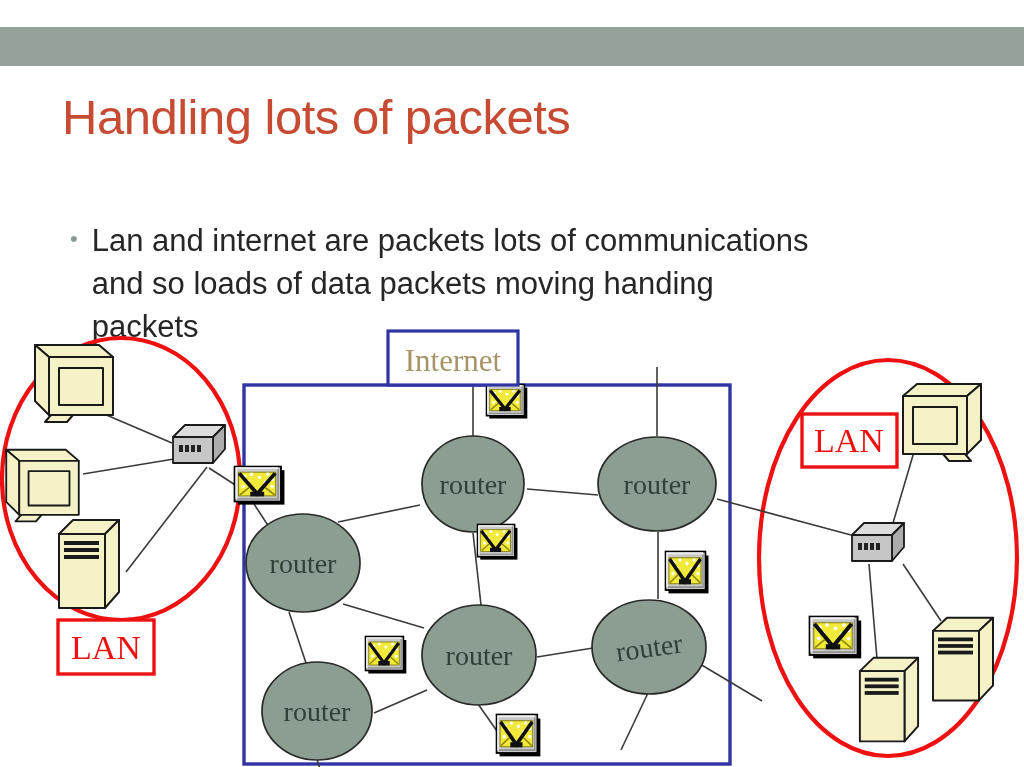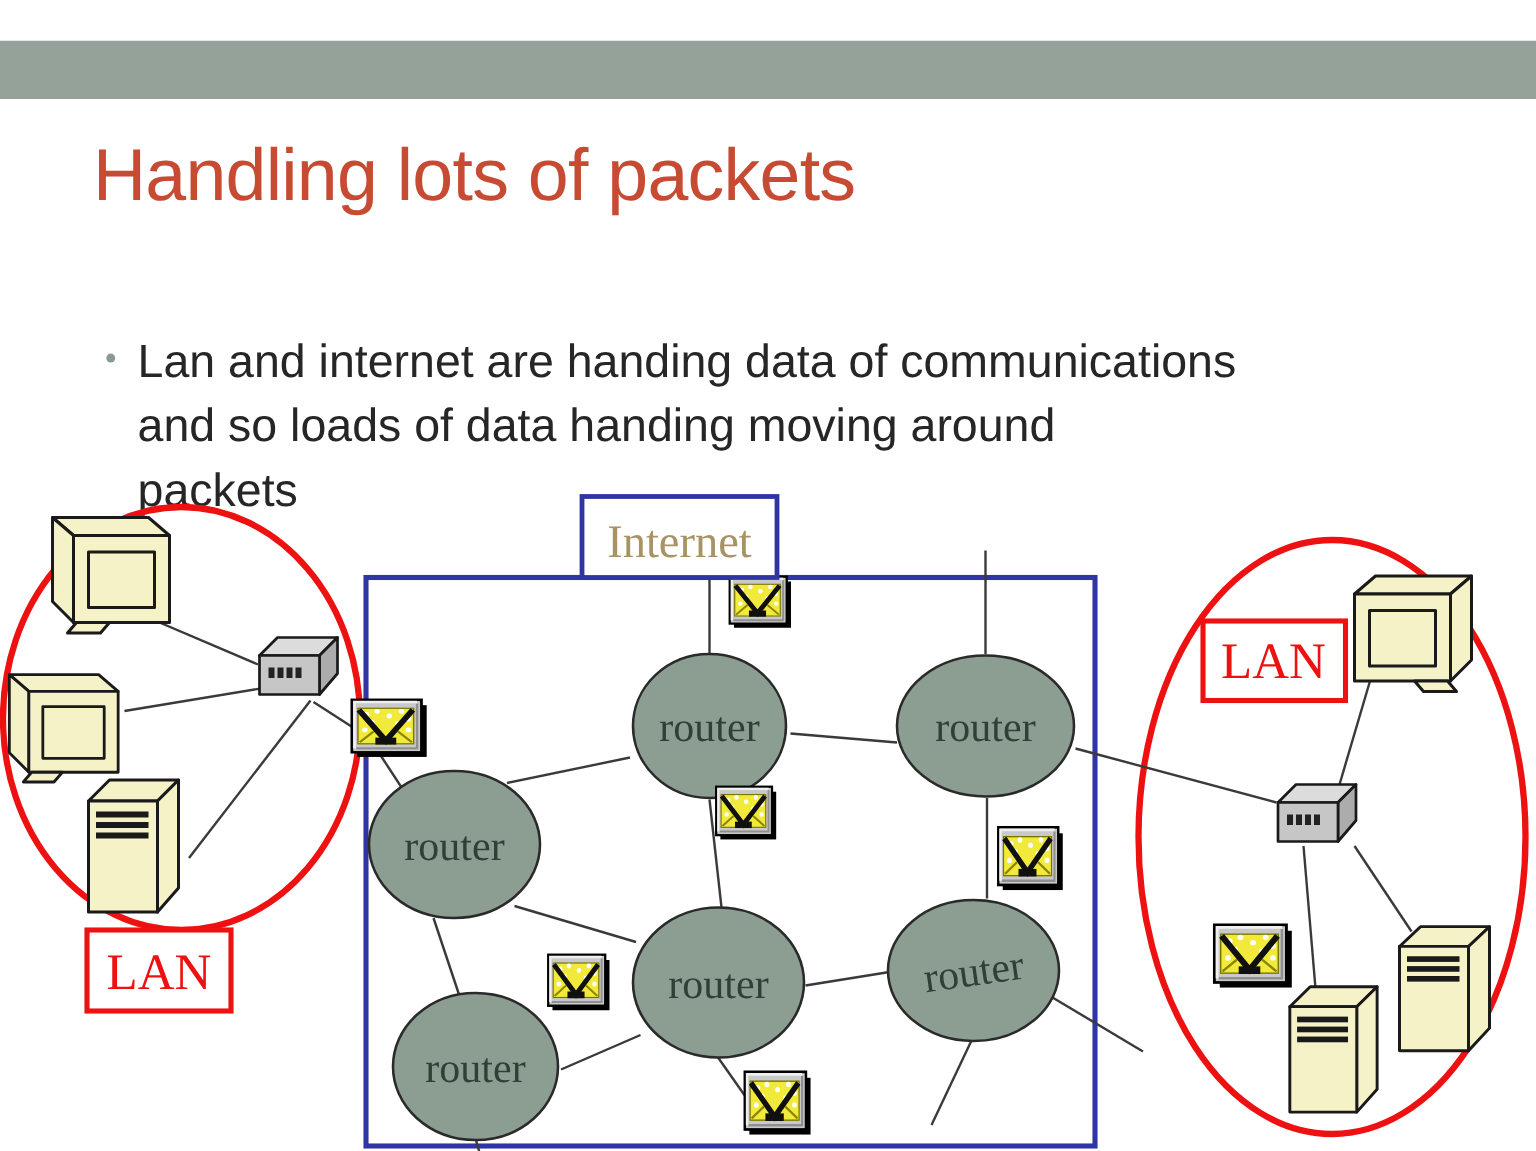--- a/index.html
+++ b/index.html
@@ -52,22 +52,22 @@
 
 <div class="slide">
 
   <div class="top-bar"></div>
 
   <div class="slide-title">Handling lots of packets</div>
 
   <div class="bullet-block">
     <div class="bullet-marker">•</div>
     <div class="bullet-lines">
-      <div>Lan and internet are handing data of communications</div>
-      <div>and so loads of data handing moving around</div>
+      <div>Lan and internet are packets lots of communications</div>
+      <div>and so loads of data packets moving handing</div>
       <div>packets</div>
     </div>
   </div>
 
   <svg class="diagram" width="1024" height="767" viewBox="0 0 1024 767">
 
     <defs>
 
       <g id="pkt">
         <rect x="3.5" y="4" width="40" height="33.5" fill="#000000"></rect>

